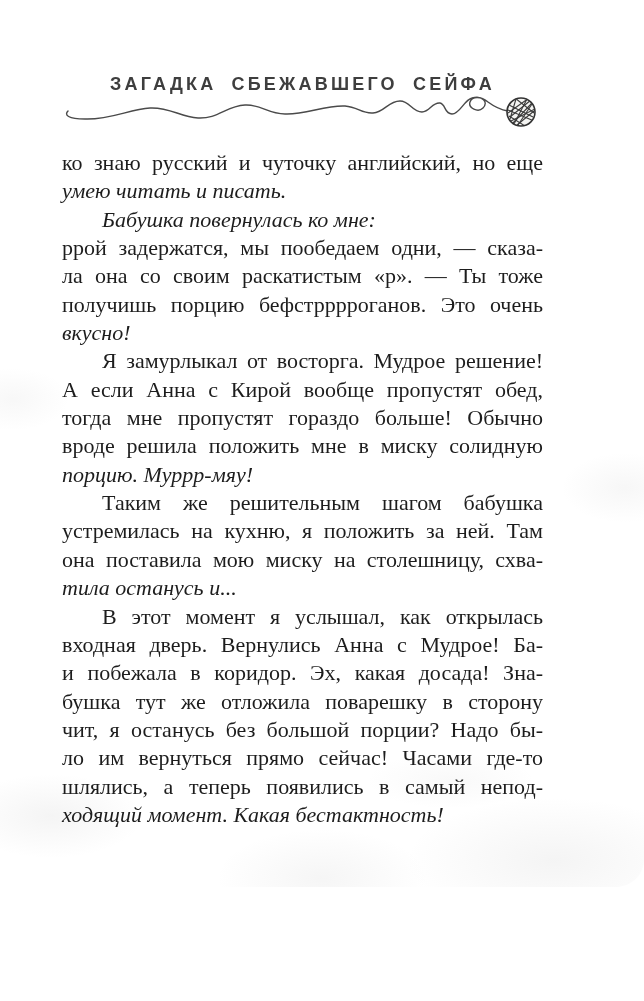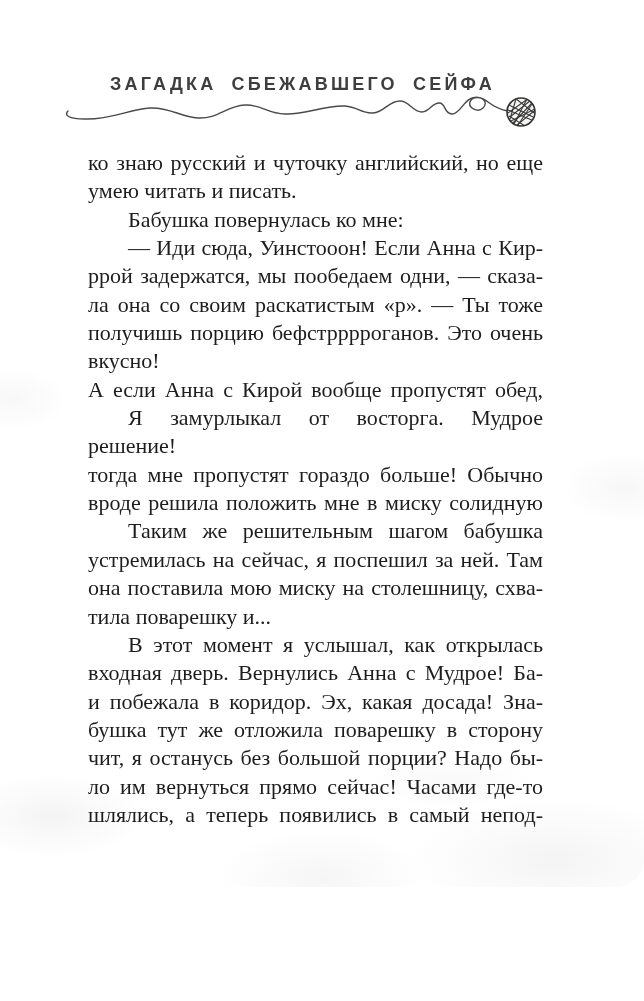--- a/index.html
+++ b/index.html
@@ -48,24 +48,24 @@
     left: 62px;
     top: 149px;
     width: 481px;
     font-size: 22px;
     line-height: 28.35px;
     color: #1d1d1d;
   }
   .line {
     text-align: justify;
     text-align-last: justify;
-    margin-left: 26px;
   }
   .line.lastline {
     text-align-last: left;
+    font-style: italic;
   }
   .line.indent {
     text-indent: 40px;
   }
   .page-number {
     position: absolute;
     left: 62px;
     top: 928px;
     width: 481px;
     font-size: 19px;
@@ -117,37 +117,38 @@
         <line x1="487" y1="9" x2="474" y2="34"></line>
         <line x1="492" y1="14" x2="478" y2="35"></line>
       </g>
     </g>
   </svg>
 
   <div class="text-block">
       <div class="line">ко знаю русский и чуточку английский, но еще</div>
       <div class="line lastline">умею читать и писать.</div>
       <div class="line lastline indent">Бабушка повернулась ко мне:</div>
-      <div class="line indent">— Иди сюда, Уинстооон! Если Анна с Кир-</div>
       <div class="line">ррой задержатся, мы пообедаем одни, — сказа-</div>
       <div class="line">ла она со своим раскатистым «р». — Ты тоже</div>
       <div class="line">получишь порцию бефстрррроганов. Это очень</div>
       <div class="line lastline">вкусно!</div>
+      <div class="line indent">Я замурлыкал от восторга. Мудрое решение!</div>
       <div class="line">А если Анна с Кирой вообще пропустят обед,</div>
-      <div class="line indent">Я замурлыкал от восторга. Мудрое решение!</div>
       <div class="line">тогда мне пропустят гораздо больше! Обычно</div>
       <div class="line">вроде решила положить мне в миску солидную</div>
+      <div class="line lastline">порцию. Муррр-мяу!</div>
       <div class="line indent">Таким же решительным шагом бабушка</div>
-      <div class="line">устремилась на сейчас, я поспешил за ней. Там</div>
+      <div class="line">устремилась на кухню, я положить за ней. Там</div>
       <div class="line">она поставила мою миску на столешницу, схва-</div>
-      <div class="line lastline">тила поварешку и...</div>
+      <div class="line lastline">тила останусь и...</div>
       <div class="line indent">В этот момент я услышал, как открылась</div>
       <div class="line">входная дверь. Вернулись Анна с Мудрое! Ба-</div>
       <div class="line">и побежала в коридор. Эх, какая досада! Зна-</div>
       <div class="line">бушка тут же отложила поварешку в сторону</div>
       <div class="line">чит, я останусь без большой порции? Надо бы-</div>
       <div class="line">ло им вернуться прямо сейчас! Часами где-то</div>
       <div class="line">шлялись, а теперь появились в самый непод-</div>
+      <div class="line lastline">ходящий момент. Какая бестактность!</div>
     </div>
 
   <div class="page-number">11</div>
 
 </div>
 
 </body></html>

